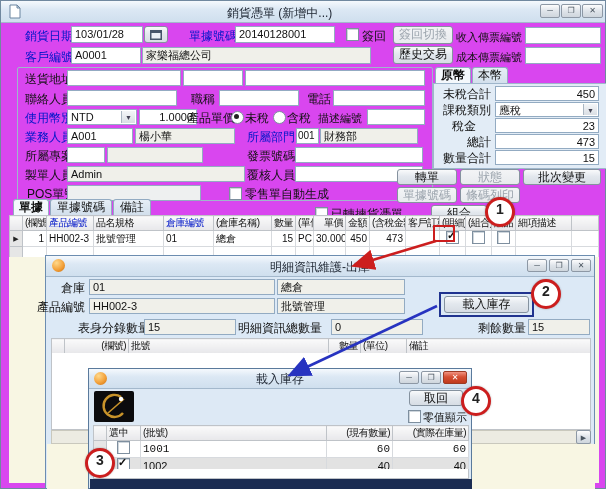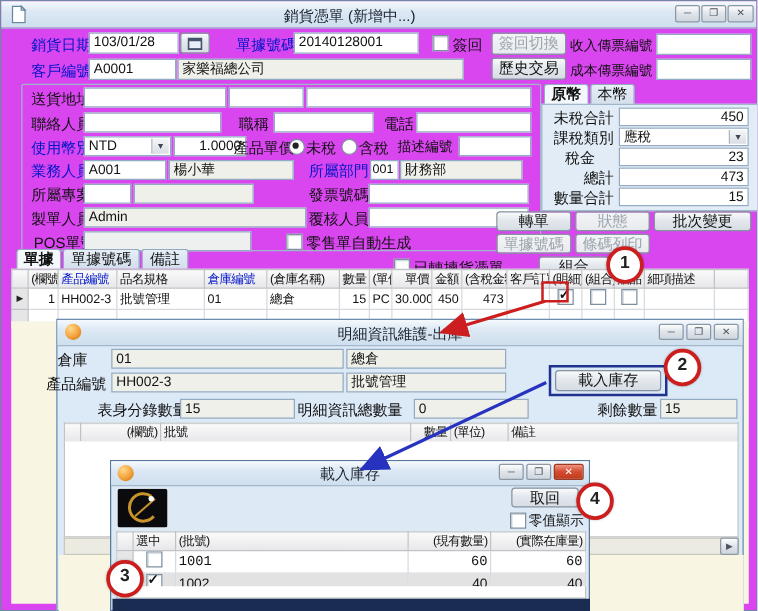--- a/index.html
+++ b/index.html
@@ -266,21 +266,21 @@
 
   <div class="abs" style="left:45px;top:255px;width:550px;height:234px;background:#dce9f6;border:1px solid #6c8db0;z-index:10;">
     <div class="titlebar" style="left:0;top:0;width:548px;height:20px;">
       <span class="orange-ball" style="left:6px;top:3px;"></span>
       <div class="titletext" style="left:0;right:0;top:3px;text-align:center;">明細資訊維護-出庫</div>
       <div class="wbtn" style="left:481px;top:3px;width:20px;height:13px;">─</div>
       <div class="wbtn" style="left:503px;top:3px;width:20px;height:13px;">❐</div>
       <div class="wbtn" style="left:525px;top:3px;width:20px;height:13px;">✕</div>
     </div>
 
-    <div class="lbl" style="left:0px;top:25px;width:39px;text-align:left;">倉庫</div>
+    <div class="lbl" style="left:0px;top:25px;width:39px;text-align:right;">倉庫</div>
     <div class="tb ro" style="left:43px;top:23px;width:186px;height:16px;">01</div>
     <div class="tb ro" style="left:231px;top:23px;width:128px;height:16px;">總倉</div>
 
     <div class="lbl" style="left:-9px;top:44px;width:48px;text-align:right;">產品編號</div>
     <div class="tb ro" style="left:43px;top:42px;width:186px;height:16px;">HH002-3</div>
     <div class="tb ro" style="left:231px;top:42px;width:128px;height:16px;">批號管理</div>
 
     <div class="abs" style="left:393px;top:36px;width:95px;height:25px;border:2px solid #20338f;z-index:5;"></div>
     <div class="btn" style="left:398px;top:40px;width:85px;height:17px;">載入庫存</div>
 

